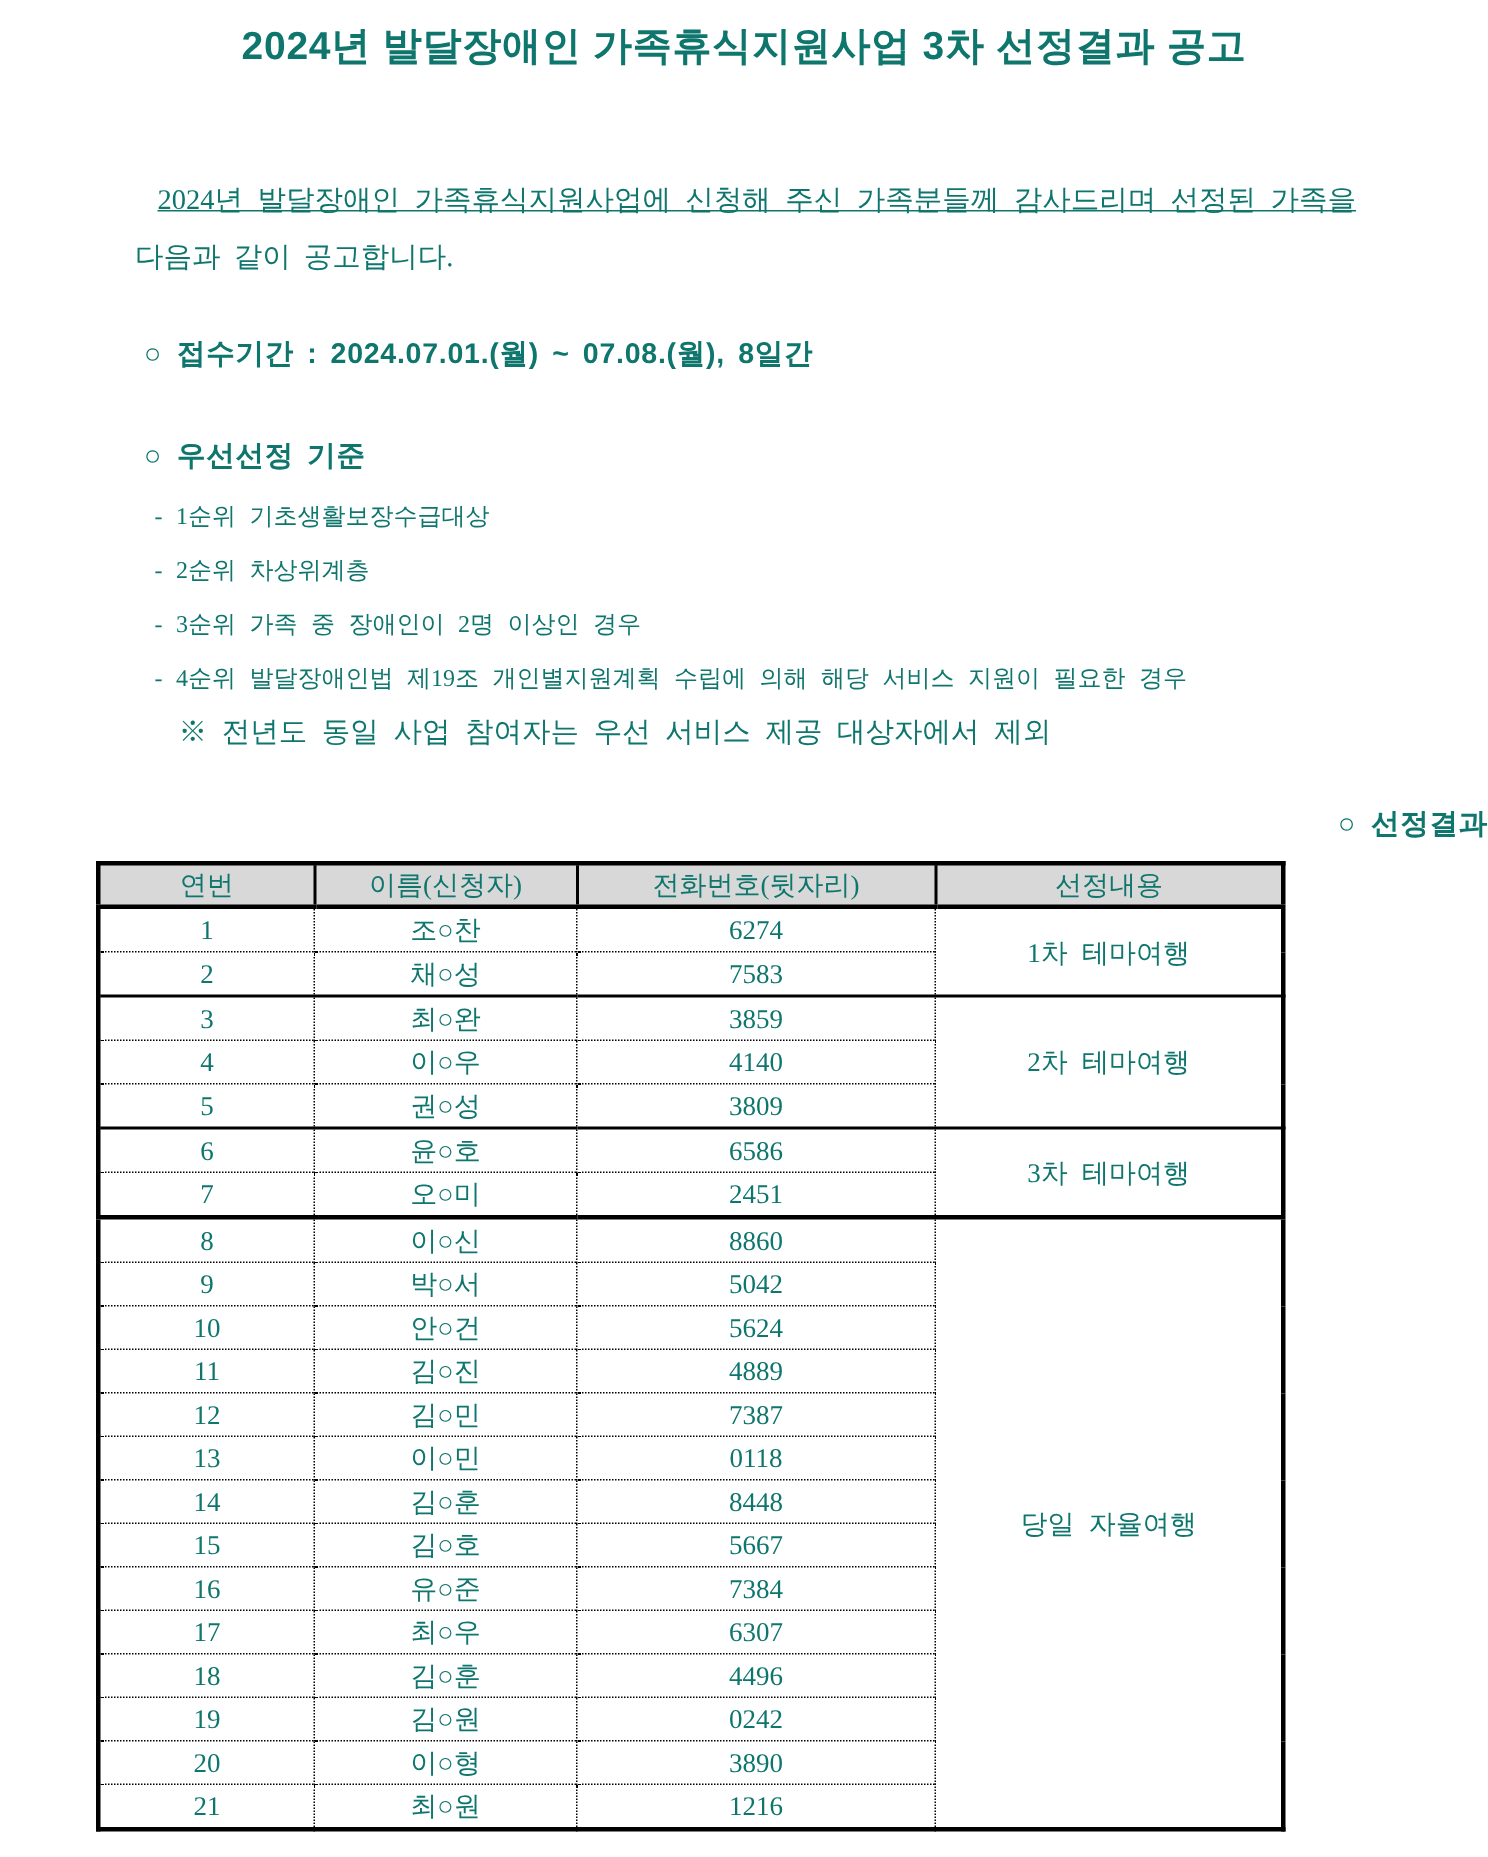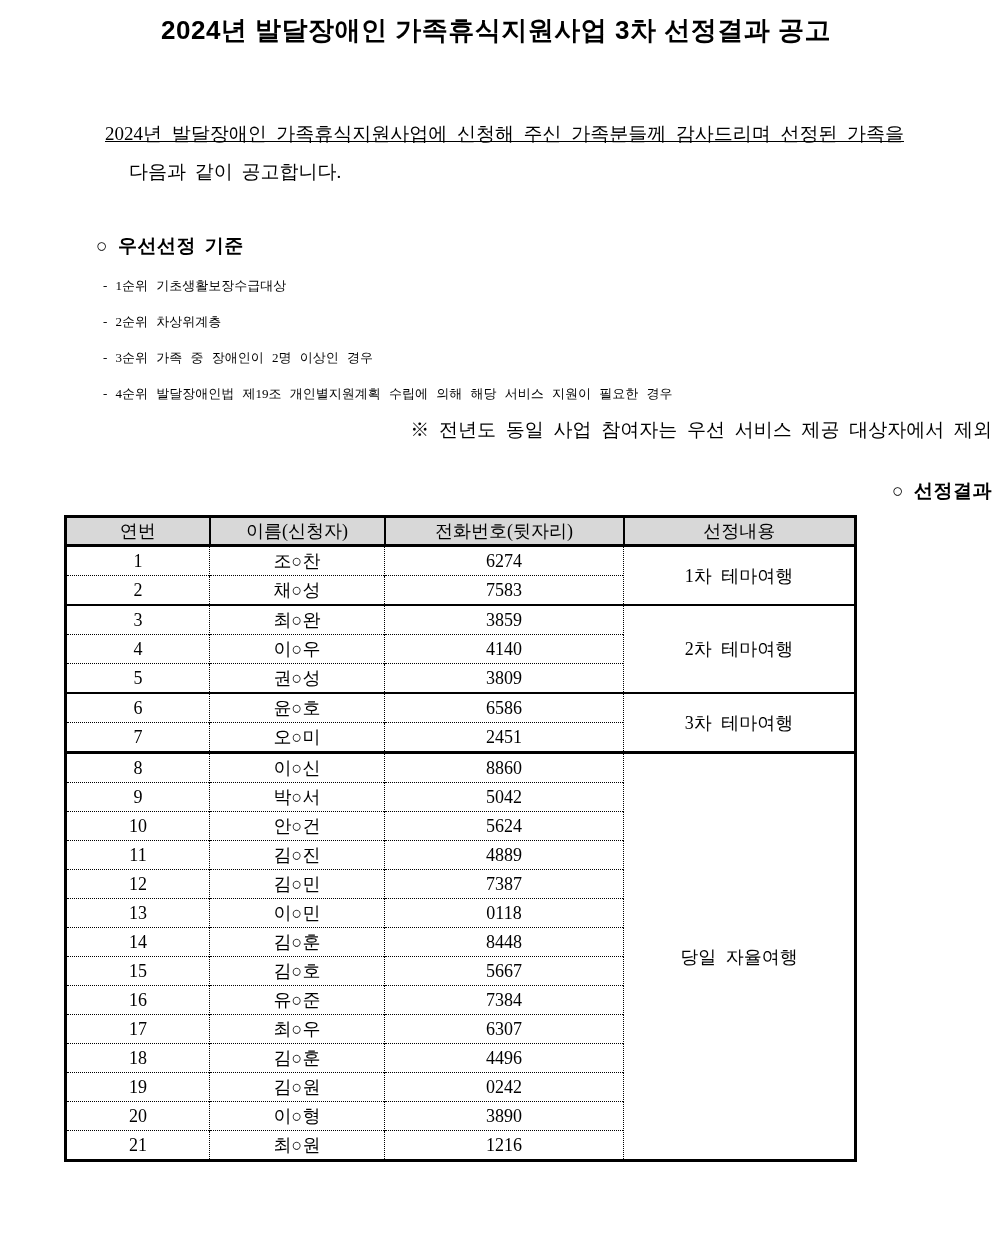--- a/index.html
+++ b/index.html
@@ -1,21 +1,21 @@
 <!DOCTYPE html>
 <html lang="ko"><head>
 <meta charset="utf-8">
 <style>
   html, body { margin: 0; padding: 0; background: #ffffff; }
   .page {
     position: relative;
     width: 992px;
     height: 1238px;
     background: #ffffff;
-    color: #000000;
+    color: #0f766e;
     font-family: "Liberation Serif", serif;
     overflow: hidden;
   }
   .doc-title {
     padding-top: 13px;
     text-align: center;
     font-family: "Liberation Sans", sans-serif;
     font-weight: bold;
     font-size: 26px;
     line-height: 34px;
@@ -27,47 +27,46 @@
     line-height: 38px;
     word-spacing: 4px;
   }
   .intro-line1 {
     display: block;
     text-indent: 15px;
     text-align: justify;
     text-align-last: justify;
     text-decoration: underline;
   }
-  .intro-line2 { display: block; margin-left: 39px; }
+  .intro-line2 { display: block; }
   .sec-line {
     margin-left: 96px;
     font-family: "Liberation Sans", sans-serif;
     font-weight: bold;
     font-size: 19px;
     line-height: 26px;
     letter-spacing: 0.5px;
     word-spacing: 3px;
   }
   .sec-period   { margin-top: 33px; }
   .sec-criteria { margin-top: 42px; }
   .sec-results  { margin-top: 30px; text-align: right; }
   .bullet { margin-right: 10px; font-weight: normal; }
   .criteria-list { margin-top: 9px; }
   .criteria-item {
     margin-left: 103px;
-    font-size: 13px;
+    font-size: 16px;
     line-height: 36px;
     word-spacing: 5px;
   }
   .criteria-note {
     margin-left: 119px;
     font-size: 19px;
     line-height: 36px;
     word-spacing: 5px;
-    text-align: right;
   }
   .results-table {
     margin: 11px 0 0 64px;
     border-collapse: collapse;
     table-layout: fixed;
     width: 790px;
     font-size: 18px;
     border: 3px solid #000;
   }
   .results-table th {
@@ -96,20 +95,23 @@
 
 <div class="page">
 
   <div class="doc-title">2024년 발달장애인 가족휴식지원사업 3차 선정결과 공고</div>
 
   <div class="intro">
     <span class="intro-line1">2024년 발달장애인 가족휴식지원사업에 신청해 주신 가족분들께 감사드리며 선정된 가족을</span>
     <span class="intro-line2">다음과 같이 공고합니다.</span>
   </div>
 
+  <div class="sec-line sec-period">
+    <span class="bullet">○</span><span>접수기간 : 2024.07.01.(월) ~ 07.08.(월), 8일간</span>
+  </div>
 
   <div class="sec-line sec-criteria">
     <span class="bullet">○</span><span>우선선정 기준</span>
   </div>
 
   <div class="criteria-list">
     <div class="criteria-item">- 1순위 기초생활보장수급대상</div>
     <div class="criteria-item">- 2순위 차상위계층</div>
     <div class="criteria-item">- 3순위 가족 중 장애인이 2명 이상인 경우</div>
     <div class="criteria-item">- 4순위 발달장애인법 제19조 개인별지원계획 수립에 의해 해당 서비스 지원이 필요한 경우</div>

